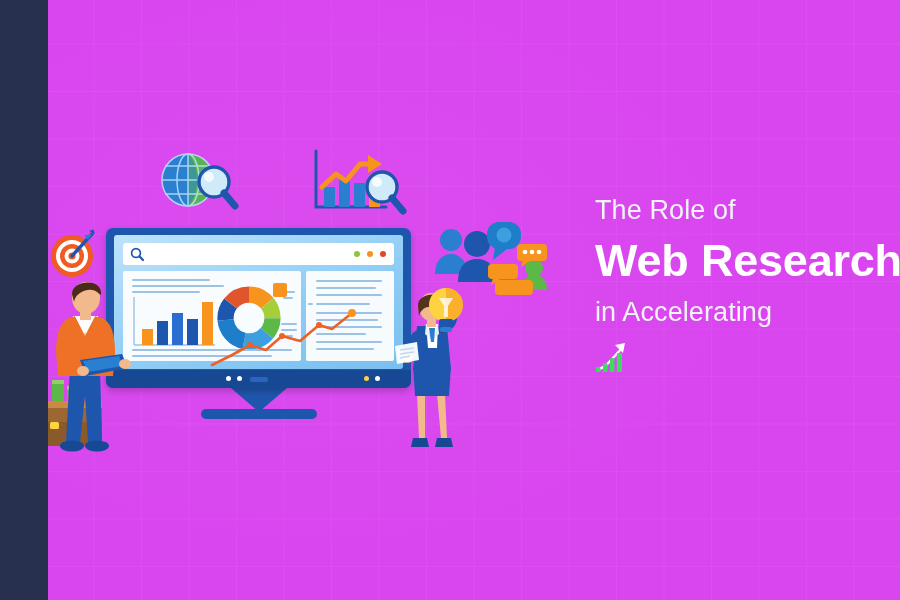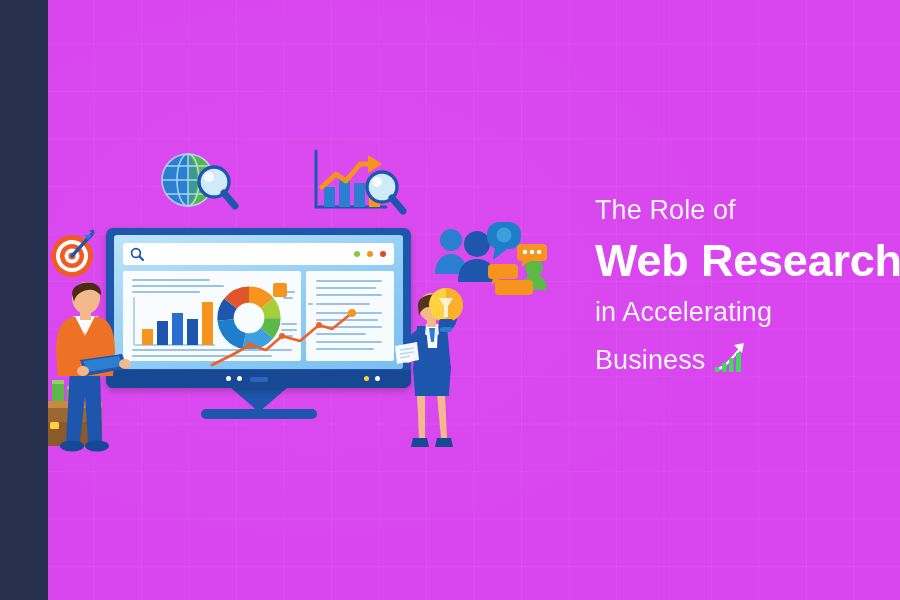--- a/index.html
+++ b/index.html
@@ -386,21 +386,20 @@
       <rect x="16" y="41" width="12" height="5" rx="2" fill="#2a7fd0"></rect>
       <path d="M15 12 L29 12 L24 20 L24 31 L20 31 L20 20 Z" fill="#ffffff" opacity=".8"></path>
     </svg>
   </div>
 
   <div id="headline">
     <div class="hl-line" id="hl-1">The Role of</div>
     <div class="hl-line" id="hl-2">Web Research</div>
     <div class="hl-line" id="hl-3">in Accelerating</div>
     <div id="hl-4row">
-      <span class="hl-line" id="hl-4">Business</span>
       <span id="growth-icon">
         <svg width="38" height="33" viewBox="0 0 38 33">
           <path d="M2 29 C10 29 16 20 27 8" stroke="#ffffff" stroke-width="2.3" fill="none" stroke-linecap="round"></path>
           <path d="M20 5 L30 3 L28 13 Z" fill="#ffffff"></path>
           <rect x="1" y="27" width="4.5" height="5" rx="1" fill="#3ddc5e"></rect>
           <rect x="8" y="23" width="4.5" height="9" rx="1" fill="#3ddc5e"></rect>
           <rect x="15" y="18" width="4.5" height="14" rx="1" fill="#3ddc5e"></rect>
           <rect x="22" y="13" width="5" height="19" rx="1" fill="#3ddc5e"></rect>
         </svg>
       </span>

